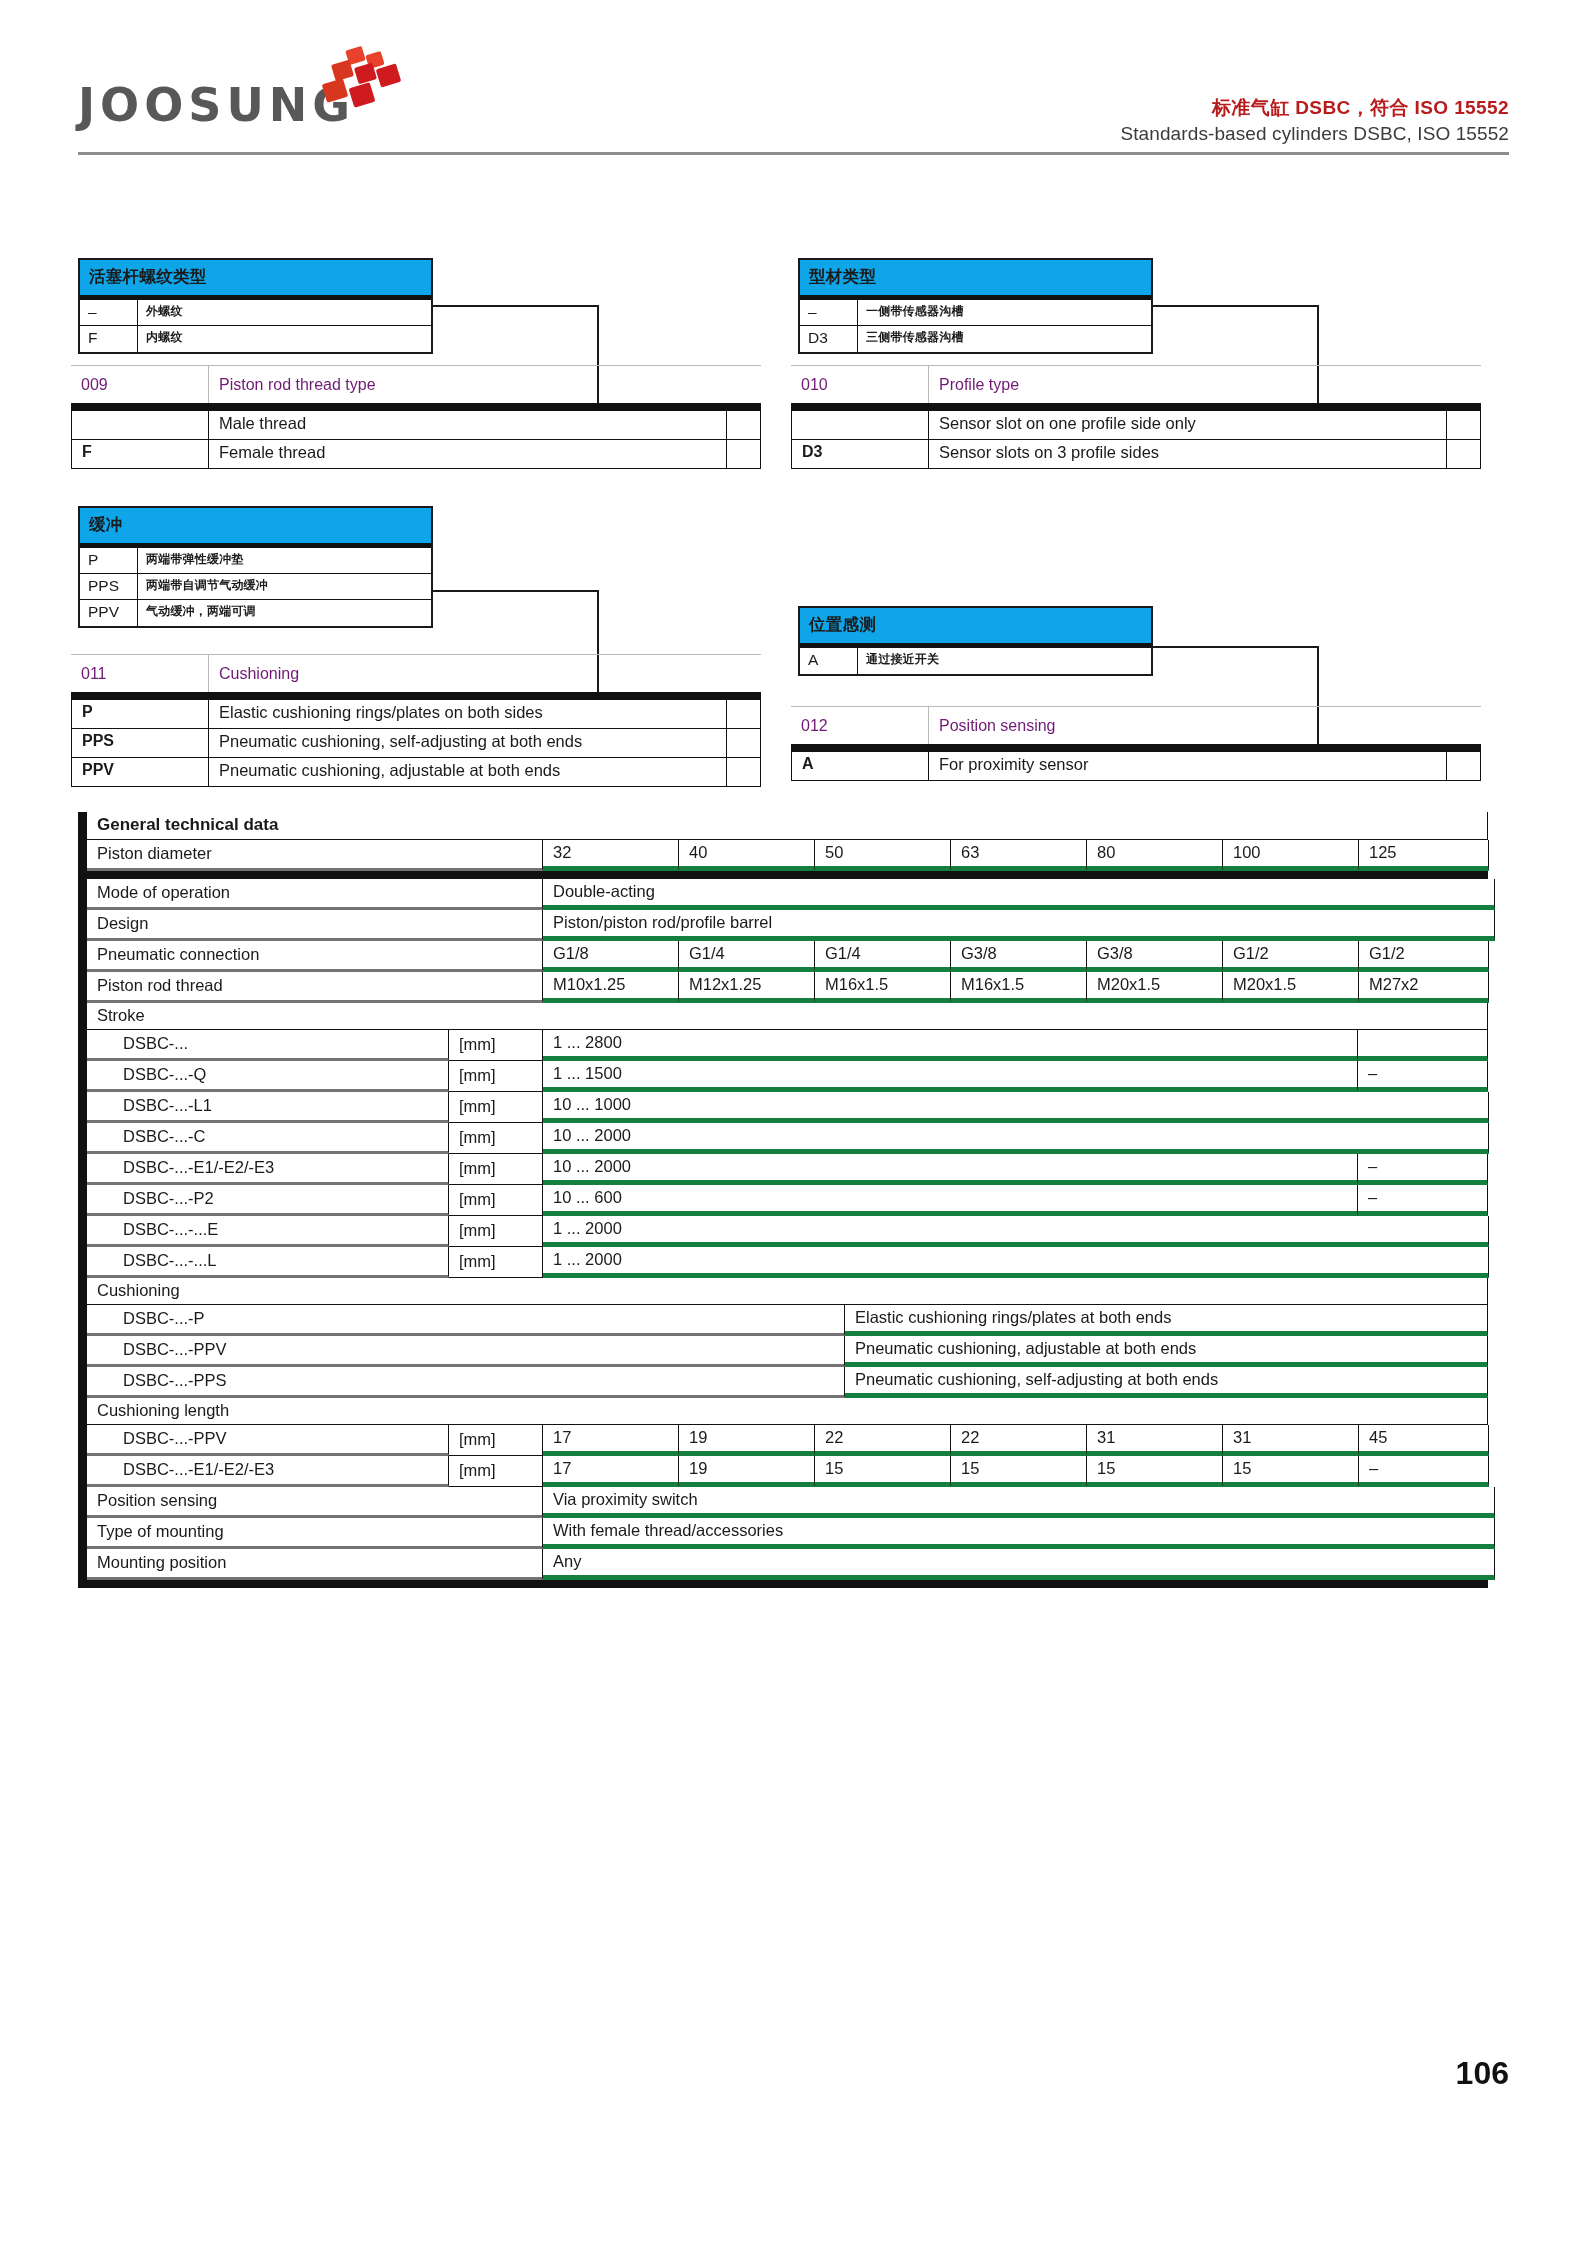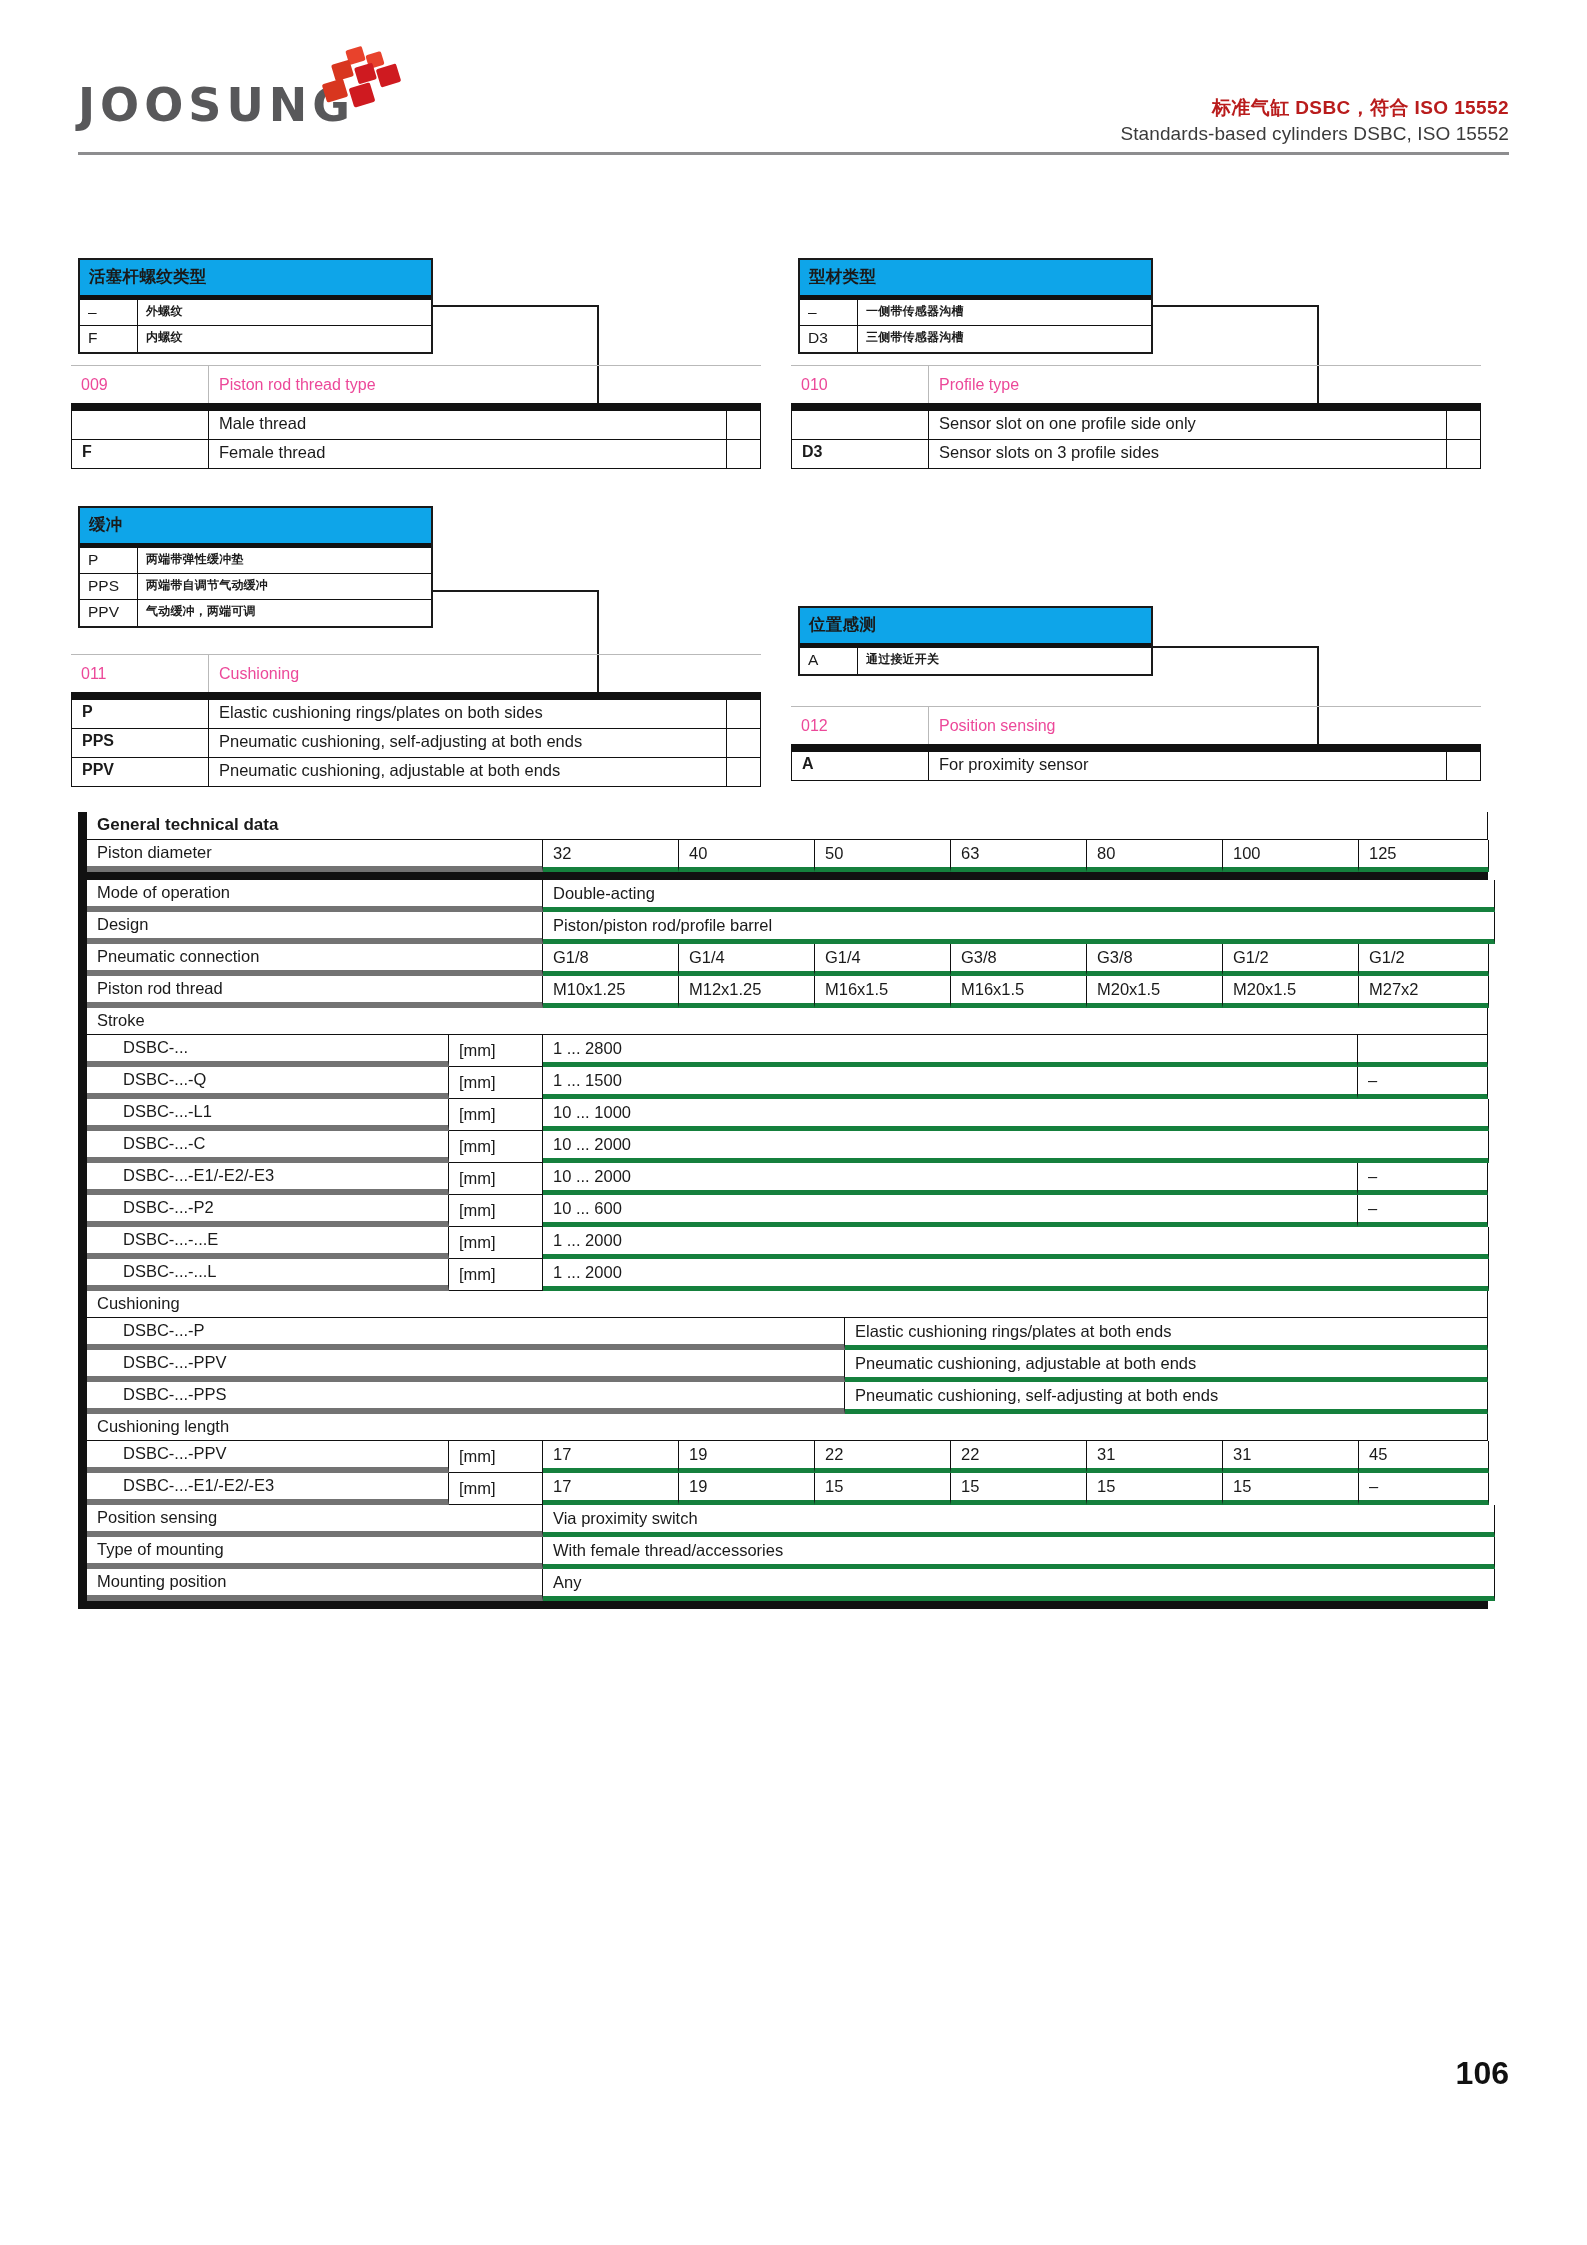--- a/index.html
+++ b/index.html
@@ -115,21 +115,21 @@
   .conn .h { position: absolute; height: 2px; background: #1a1a1a; }
   .conn .v { position: absolute; width: 2px; background: #1a1a1a; }
 
   
   .codeblk { font-size: 16px; }
   .codeblk .cb-title {
     display: flex;
     border-top: 1px solid #b9b9b9;
     height: 38px;
     align-items: center;
-    color: #ec4899;
+    color: #701a75;
   }
   .codeblk .cb-title .c1 {
     width: 138px; flex: none;
     padding-left: 10px;
     border-right: 1px solid #b9b9b9;
     height: 100%;
     display: flex; align-items: center;
     font-size: 16px;
   }
   .codeblk .cb-title .c2 {
@@ -172,21 +172,21 @@
     position: absolute;
     left: 78px; top: 812px;
     width: 1410px;
     border-left: 9px solid #111;
     font-size: 16.5px;
   }
   #maintable .grow { display: flex; }
   #maintable .lbl {
     flex: none;
     border-right: 1px solid #111;
-    border-bottom: 6px solid #737373;
+    border-bottom: 3px solid #737373;
     padding: 3px 6px 4px 10px;
     display: flex; align-items: center;
   }
   #maintable .unit {
     flex: none;
     width: 94px;
     border-right: 1px solid #111;
     border-bottom: 1px solid #111;
     padding: 3px 6px 4px 10px;
     display: flex; align-items: center;

